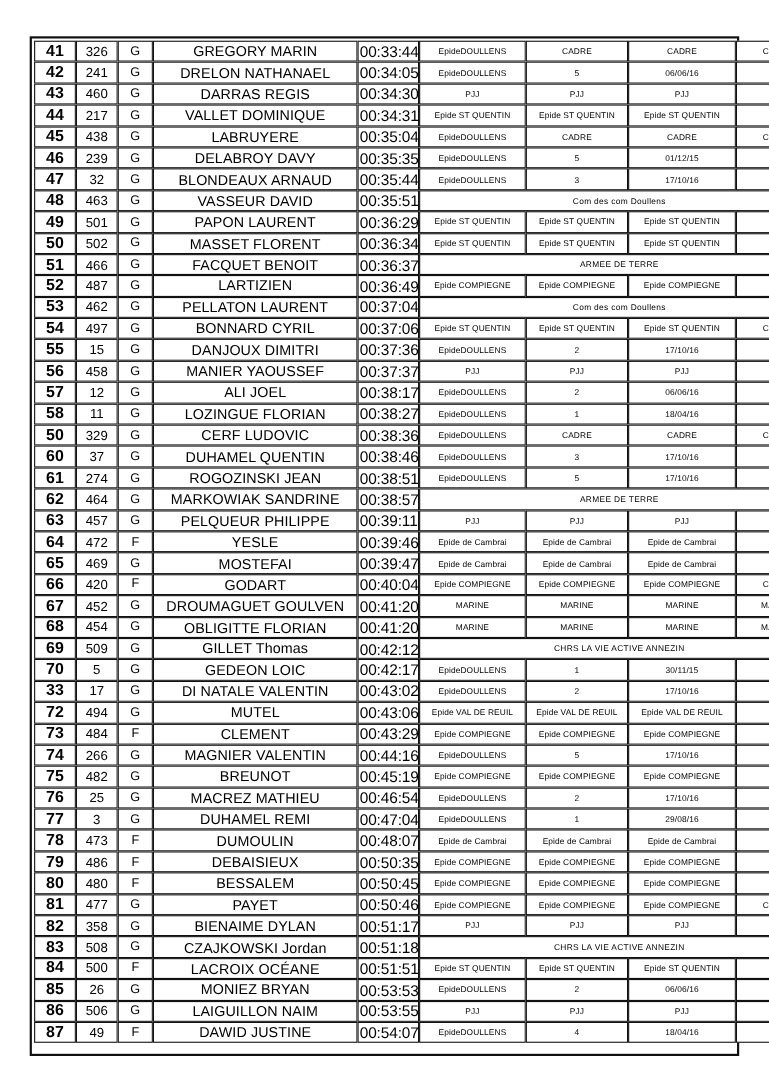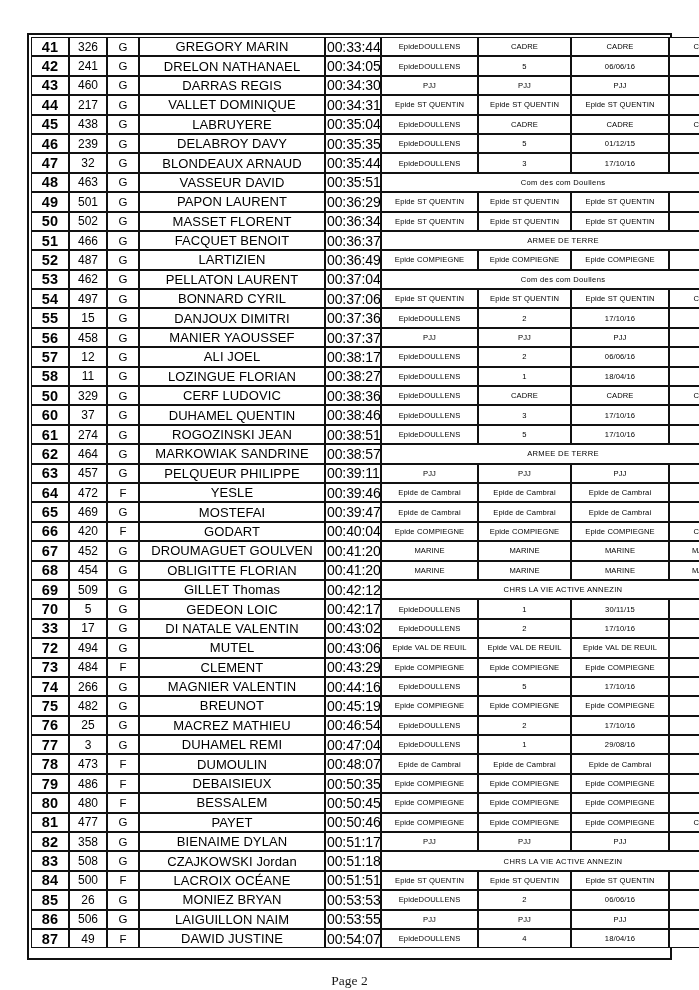--- a/index.html
+++ b/index.html
@@ -621,15 +621,14 @@
             <td class="time">00:54:07</td>
             <td class="small">EpideDOULLENS</td>
             <td class="small">4</td>
             <td class="small">18/04/16</td>
             <td class="small">VI</td>
           </tr>
         </tbody>
     </table>
   </div>
 
-  <div id="page-footer">Page 2</div>
 
 </div>
 
 </body></html>

